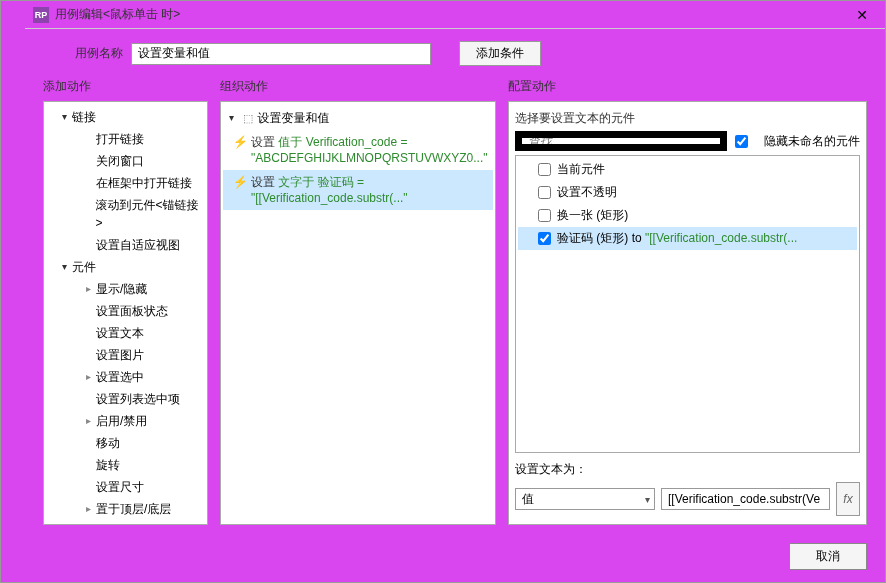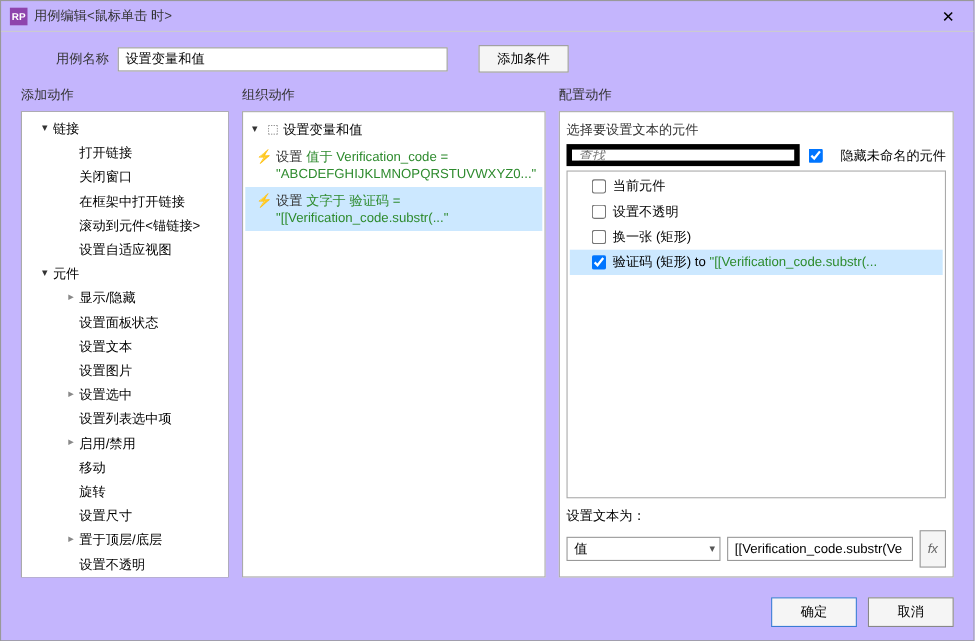--- a/index.html
+++ b/index.html
@@ -1,17 +1,17 @@
 <!DOCTYPE html>
 <html><head>
 <meta charset="utf-8">
 <style>
 * { box-sizing: border-box; margin: 0; padding: 0; font-family: "Microsoft YaHei", Arial, sans-serif; font-size: 12px; }
 body { background: #f0f0f0; width: 886px; height: 583px; overflow: hidden; }
-.dialog { background: #c4b5fd; width: 100%; height: 100%; display: flex; flex-direction: column; border: 1px solid #999; }
+.dialog { background: #d946ef; width: 100%; height: 100%; display: flex; flex-direction: column; border: 1px solid #999; padding-left: 24px; }
 .titlebar { display: flex; align-items: center; padding: 4px 8px; border-bottom: 1px solid #ccc; height: 28px; }
 .titlebar-icon { width: 16px; height: 16px; background: #8e44ad; color: #fff; display: flex; align-items: center; justify-content: center; font-size: 9px; font-weight: bold; margin-right: 6px; }
 .titlebar-title { flex: 1; color: #333; }
 .close-btn { width: 30px; height: 20px; display: flex; align-items: center; justify-content: center; cursor: pointer; font-size: 14px; }
 
 .name-row { display: flex; align-items: center; padding: 12px 18px; gap: 8px; margin-left: 32px; }
 .name-label { color: #333; }
 .name-input { width: 300px; height: 22px; padding: 2px 6px; border: 1px solid #999; }
 .add-cond-btn { margin-left: 20px; padding: 3px 16px; border: 1px solid #999; background: #f5f5f5; cursor: pointer; }
 
@@ -35,21 +35,21 @@
 .org-item.root { padding-left: 6px; display: flex; align-items: center; gap: 4px; }
 .org-item.selected { background: #cce8ff; }
 .bolt { position: absolute; left: 10px; top: 4px; color: #666; font-size: 12px; }
 .org-green { color: #2e8b2e; }
 .org-text { color: #333; }
 .org-quote { color: #2e8b2e; }
 .root-icon { color: #666; font-size: 11px; }
 
 .right-sub { color: #333; padding: 2px 0 4px 0; }
 .search-row { display: flex; align-items: center; gap: 8px; margin-bottom: 4px; }
-.search-input { flex: 1; height: 20px; border: 5px solid #000000; padding: 2px 6px; font-style: italic; color: #888; }
+.search-input { flex: 1; height: 20px; border: 7px solid #000000; padding: 2px 6px; font-style: italic; color: #888; }
 .chk-row { display: flex; align-items: center; gap: 16px; }
 .chk-row label { cursor: pointer; }
 
 .widget-list { border: 1px solid #aaa; height: 298px; overflow-y: auto; padding: 2px; }
 .widget-item { display: flex; align-items: center; padding: 3px 6px 3px 20px; gap: 6px; }
 .widget-item.selected { background: #cce8ff; }
 .widget-item input[type=checkbox] { margin: 0; }
 .widget-green { color: #2e8b2e; }
 
 .set-text-row { margin-top: 8px; }
@@ -221,17 +221,16 @@
             <input class="text-input" value="[[Verification_code.substr(Ve" style="">
             <div class="fx-btn">fx</div>
           </div>
         </div>
       </div>
     </div>
 
   </div>
 
   <div class="footer">
-    <button class="primary">确定</button>
     <button>取消</button>
   </div>
 
 </div>
 
 </body></html>

